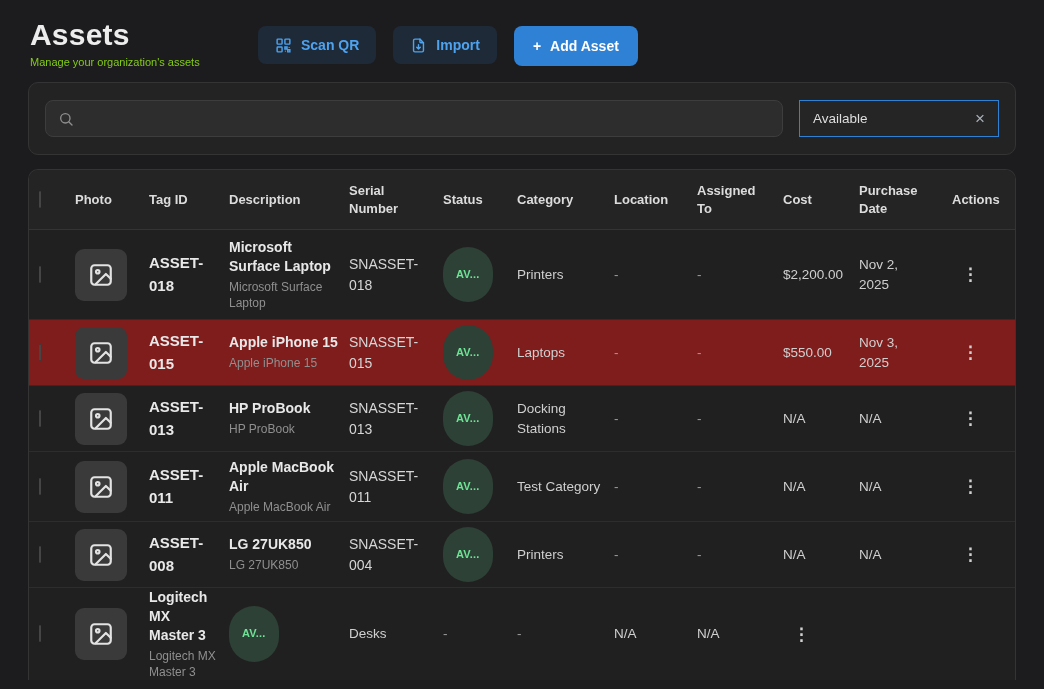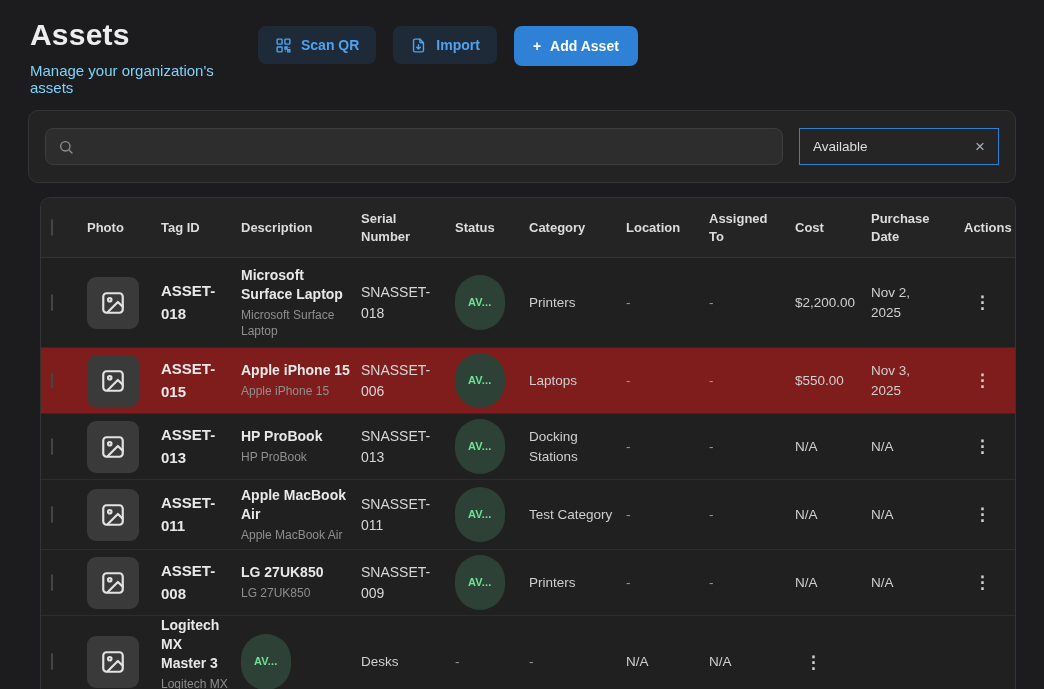--- a/index.html
+++ b/index.html
@@ -14,21 +14,21 @@
     background:#1c1c1e;
     font-family:"Liberation Sans","DejaVu Sans",sans-serif;
     color:#d6d6d6;
   }
   .page{padding:18px 28px 0 28px;}
 
   
   .topbar{display:flex;align-items:flex-start;}
   .title-block{width:230px;flex:none;padding-left:2px;}
   .title-block h1{font-size:30px;font-weight:700;color:#ededed;letter-spacing:.2px;}
-  .title-block p{font-size:15px;color:#7dd3fc;margin-top:10px;}
+  .title-block p{font-size:11px;color:#84cc16;margin-top:4px;}
   .toolbar{display:flex;gap:17px;margin-top:8px;}
   .btn{
     display:flex;align-items:center;gap:9px;
     height:38px;padding:0 17px;border-radius:8px;border:none;
     font-family:inherit;font-size:14px;font-weight:700;cursor:pointer;white-space:nowrap;
   }
   .btn.ghost{background:#1e2a38;color:var(--accent-text);}
   .btn.primary{background:var(--accent);color:#fff;height:40px;padding:0 19px;}
   .btn .icon{display:inline-flex;}
   .btn svg{stroke:currentColor;}
@@ -54,21 +54,21 @@
     border:1px solid var(--accent);border-radius:0;background:#252526;
     display:flex;align-items:center;justify-content:space-between;
     padding:0 13px;font-size:13.5px;color:#dedede;cursor:pointer;
   }
   .filter-chip .x{color:#a9b0b6;font-size:17px;line-height:1;cursor:pointer;}
 
   
   .table-card{
     margin-top:14px;
     border:1px solid #343434;border-bottom:none;
-    border-radius:10px 10px 0 0;overflow:hidden;background:#202020;margin-left:12px;
+    border-radius:10px 10px 0 0;overflow:hidden;background:#202020;
   }
   .grid{
     display:grid;
     grid-template-columns:46px 74px 80px 120px 94px 74px 97px 83px 86px 76px 93px 1fr;
     align-items:center;
   }
   .thead{min-height:60px;background:#242424;border-bottom:1px solid #343434;}
   .thead .th{
     font-size:13px;font-weight:700;color:#dcdcdc;line-height:1.35;
     padding-right:10px;
@@ -213,21 +213,21 @@
                 <circle cx="9" cy="9" r="1.6"></circle>
                 <path d="M21 15.5l-4.5-4.5L7 20.5"></path>
           </svg>
             </div>
           </div>
         <div class="cell tag">ASSET-015</div>
         <div class="cell">
           <div class="desc-title">Apple iPhone 15</div>
           <div class="desc-sub">Apple iPhone 15</div>
         </div>
-        <div class="cell serial">SNASSET-006</div>
+        <div class="cell serial">SNASSET-015</div>
         <div class="cell"><span class="badge">AV...</span></div>
         <div class="cell">Laptops</div>
         <div class="cell muted">-</div>
         <div class="cell muted">-</div>
         <div class="cell">$550.00</div>
         <div class="cell date">Nov 3, 2025</div>
         <div class="cell"><button class="actions-btn"><span>⋮</span></button></div>
       </div>
 
       <div class="grid row">
@@ -291,21 +291,21 @@
                 <circle cx="9" cy="9" r="1.6"></circle>
                 <path d="M21 15.5l-4.5-4.5L7 20.5"></path>
           </svg>
             </div>
           </div>
         <div class="cell tag">ASSET-008</div>
         <div class="cell">
           <div class="desc-title">LG 27UK850</div>
           <div class="desc-sub">LG 27UK850</div>
         </div>
-        <div class="cell serial">SNASSET-009</div>
+        <div class="cell serial">SNASSET-004</div>
         <div class="cell"><span class="badge">AV...</span></div>
         <div class="cell">Printers</div>
         <div class="cell muted">-</div>
         <div class="cell muted">-</div>
         <div class="cell">N/A</div>
         <div class="cell date">N/A</div>
         <div class="cell"><button class="actions-btn"><span>⋮</span></button></div>
       </div>
 
       <div class="grid row">

